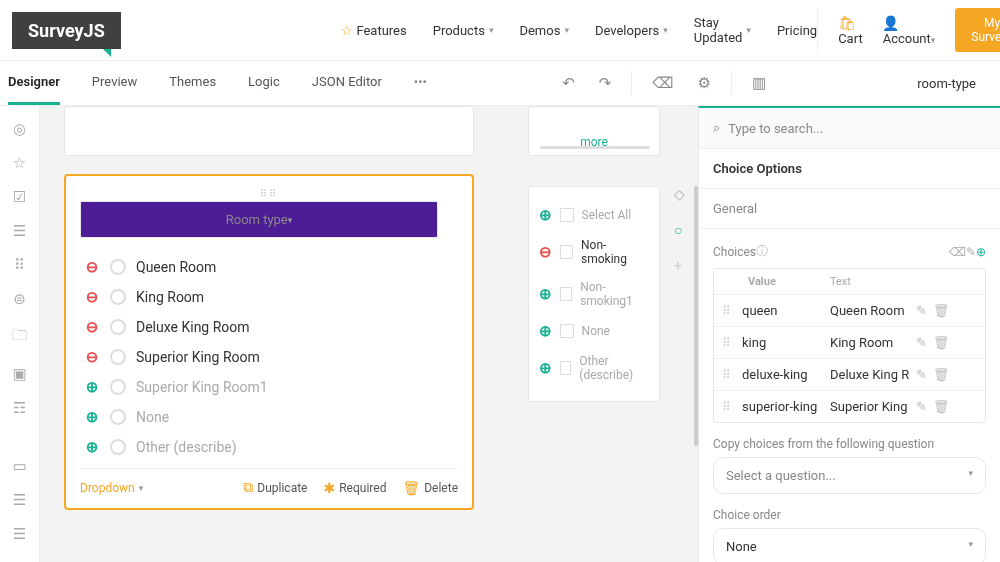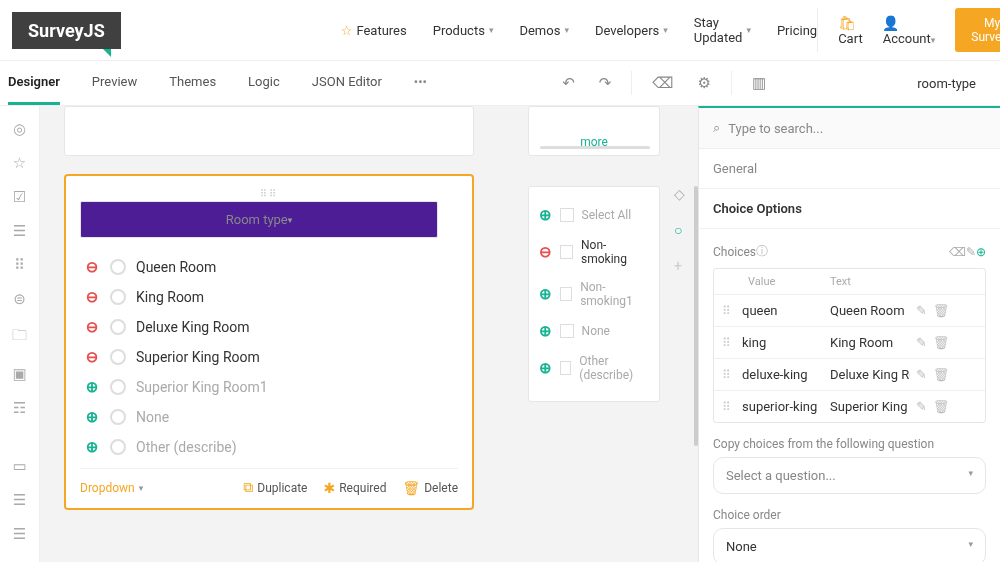--- a/index.html
+++ b/index.html
@@ -59,21 +59,21 @@
 .search-row { display:flex; align-items:center; gap:8px; padding:12px 14px; color:#888; background:#fafafa; border-bottom:1px solid #eee; }
 .cat-head { padding:12px 14px; font-size:13px; color:#888; border-bottom:1px solid #f0f0f0; cursor:pointer; }
 .cat-head.strong { color:#333; font-weight:600; }
 .sect-body { padding:14px 14px 4px; }
 .choices-hdr { display:flex; align-items:center; color:#888; font-size:12px; margin-bottom:8px; }
 .choices-hdr .sp { flex:1; }
 .mini-ic { color:#aaa; cursor:pointer; }
 .green-plus { color:#19b394; }
 .tbl { border:1px solid #e6e6e6; border-radius:3px; }
 .tbl-head { display:flex; font-size:11px; color:#aaa; padding:6px 8px 6px 34px; border-bottom:1px solid #eee; }
-.tbl-head .c1 { width:82px; }
+.tbl-head .c1 { width:82px;font-weight:bold; }
 .tbl-row { display:flex; align-items:center; padding:8px 8px; border-bottom:1px solid #f0f0f0; font-size:13px; gap:6px; }
 .tbl-row:last-child { border-bottom:none; }
 .tbl-row .dh { color:#ccc; cursor:grab; font-size:12px; width:14px; }
 .tbl-row .c1 { width:82px; color:#333; }
 .tbl-row .c2 { width:80px; color:#333; overflow:hidden; white-space:nowrap; }
 .row-ic { color:#bbb; cursor:pointer; font-size:13px; }
 .lbl { font-size:12px; color:#888; margin:14px 0 6px; }
 .sel-box { border:1px solid #e6e6e6; padding:10px 12px; border-radius:10px; display:flex; justify-content:space-between; color:#888; cursor:pointer; }
 </style>
 </head>
@@ -257,22 +257,22 @@
       <span class="dot" style="color:#ccc">+</span>
     </div>
     <div class="dragbar"></div>
   </div>
 
   <div class="prop-panel">
     <div class="search-row">
       <span>⌕</span>
       <span>Type to search...</span>
     </div>
+    <div class="cat-head strong">Choice Options</div>
     <div class="cat-head">General</div>
-    <div class="cat-head strong">Choice Options</div>
     <div class="sect-body">
       <div class="choices-hdr">
         <span>Choices</span>
         <span style="color:#bbb">ⓘ</span>
         <span class="sp"></span>
         <span class="mini-ic">⌫</span>
         <span class="mini-ic">✎</span>
         <span class="mini-ic green-plus">⊕</span>
       </div>
       <div class="tbl">

